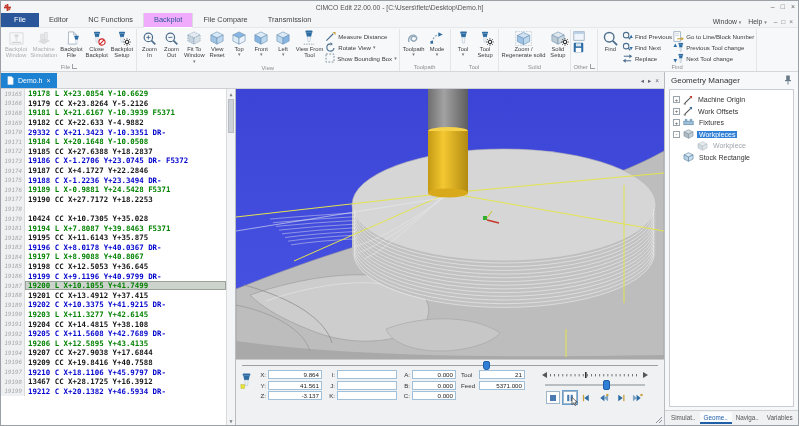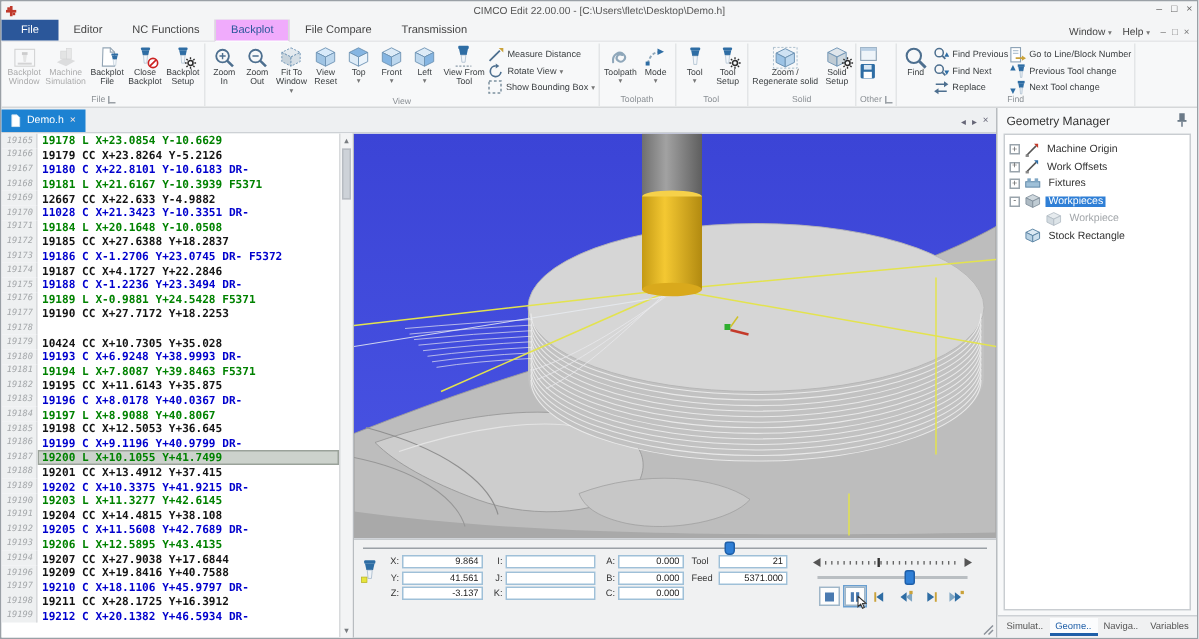--- a/index.html
+++ b/index.html
@@ -484,34 +484,30 @@
           <div class="codearea" id="code">
               <div class="crow">
                 <span class="gut">19165</span>
                 <span class="ctext k-L">19178 L X+23.0854 Y-10.6629</span>
               </div>
               <div class="crow">
                 <span class="gut">19166</span>
                 <span class="ctext k-CC">19179 CC X+23.8264 Y-5.2126</span>
               </div>
               <div class="crow">
-                <span class="gut">19167</span>
-                <span class="ctext k-C">19180 C X+22.8101 Y-10.6183 DR-</span>
-              </div>
-              <div class="crow">
                 <span class="gut">19168</span>
                 <span class="ctext k-L">19181 L X+21.6167 Y-10.3939 F5371</span>
               </div>
               <div class="crow">
                 <span class="gut">19169</span>
-                <span class="ctext k-CC">12667 CC X+22.633 Y-4.9882</span>
+                <span class="ctext k-CC">19182 CC X+22.633 Y-4.9882</span>
               </div>
               <div class="crow">
                 <span class="gut">19170</span>
-                <span class="ctext k-C">11028 C X+21.3423 Y-10.3351 DR-</span>
+                <span class="ctext k-C">29332 C X+21.3423 Y-10.3351 DR-</span>
               </div>
               <div class="crow">
                 <span class="gut">19171</span>
                 <span class="ctext k-L">19184 L X+20.1648 Y-10.0508</span>
               </div>
               <div class="crow">
                 <span class="gut">19172</span>
                 <span class="ctext k-CC">19185 CC X+27.6388 Y+18.2837</span>
               </div>
               <div class="crow">
@@ -533,24 +529,20 @@
               <div class="crow">
                 <span class="gut">19177</span>
                 <span class="ctext k-CC">19190 CC X+27.7172 Y+18.2253</span>
               </div>
               <div class="crow">
                 <span class="gut">19178</span>
               </div>
               <div class="crow">
                 <span class="gut">19179</span>
                 <span class="ctext k-CC">10424 CC X+10.7305 Y+35.028</span>
-              </div>
-              <div class="crow">
-                <span class="gut">19180</span>
-                <span class="ctext k-C">19193 C X+6.9248 Y+38.9993 DR-</span>
               </div>
               <div class="crow">
                 <span class="gut">19181</span>
                 <span class="ctext k-L">19194 L X+7.8087 Y+39.8463 F5371</span>
               </div>
               <div class="crow">
                 <span class="gut">19182</span>
                 <span class="ctext k-CC">19195 CC X+11.6143 Y+35.875</span>
               </div>
               <div class="crow">
@@ -604,21 +596,21 @@
               <div class="crow">
                 <span class="gut">19196</span>
                 <span class="ctext k-CC">19209 CC X+19.8416 Y+40.7588</span>
               </div>
               <div class="crow">
                 <span class="gut">19197</span>
                 <span class="ctext k-C">19210 C X+18.1106 Y+45.9797 DR-</span>
               </div>
               <div class="crow">
                 <span class="gut">19198</span>
-                <span class="ctext k-CC">19211 CC X+28.1725 Y+16.3912</span>
+                <span class="ctext k-CC">13467 CC X+28.1725 Y+16.3912</span>
               </div>
               <div class="crow">
                 <span class="gut">19199</span>
                 <span class="ctext k-C">19212 C X+20.1382 Y+46.5934 DR-</span>
               </div>
             </div>
           <div class="vscroll">
             <span class="varrow">▲</span>
             <span class="vthumb"></span>
             <span class="vspace"></span>

